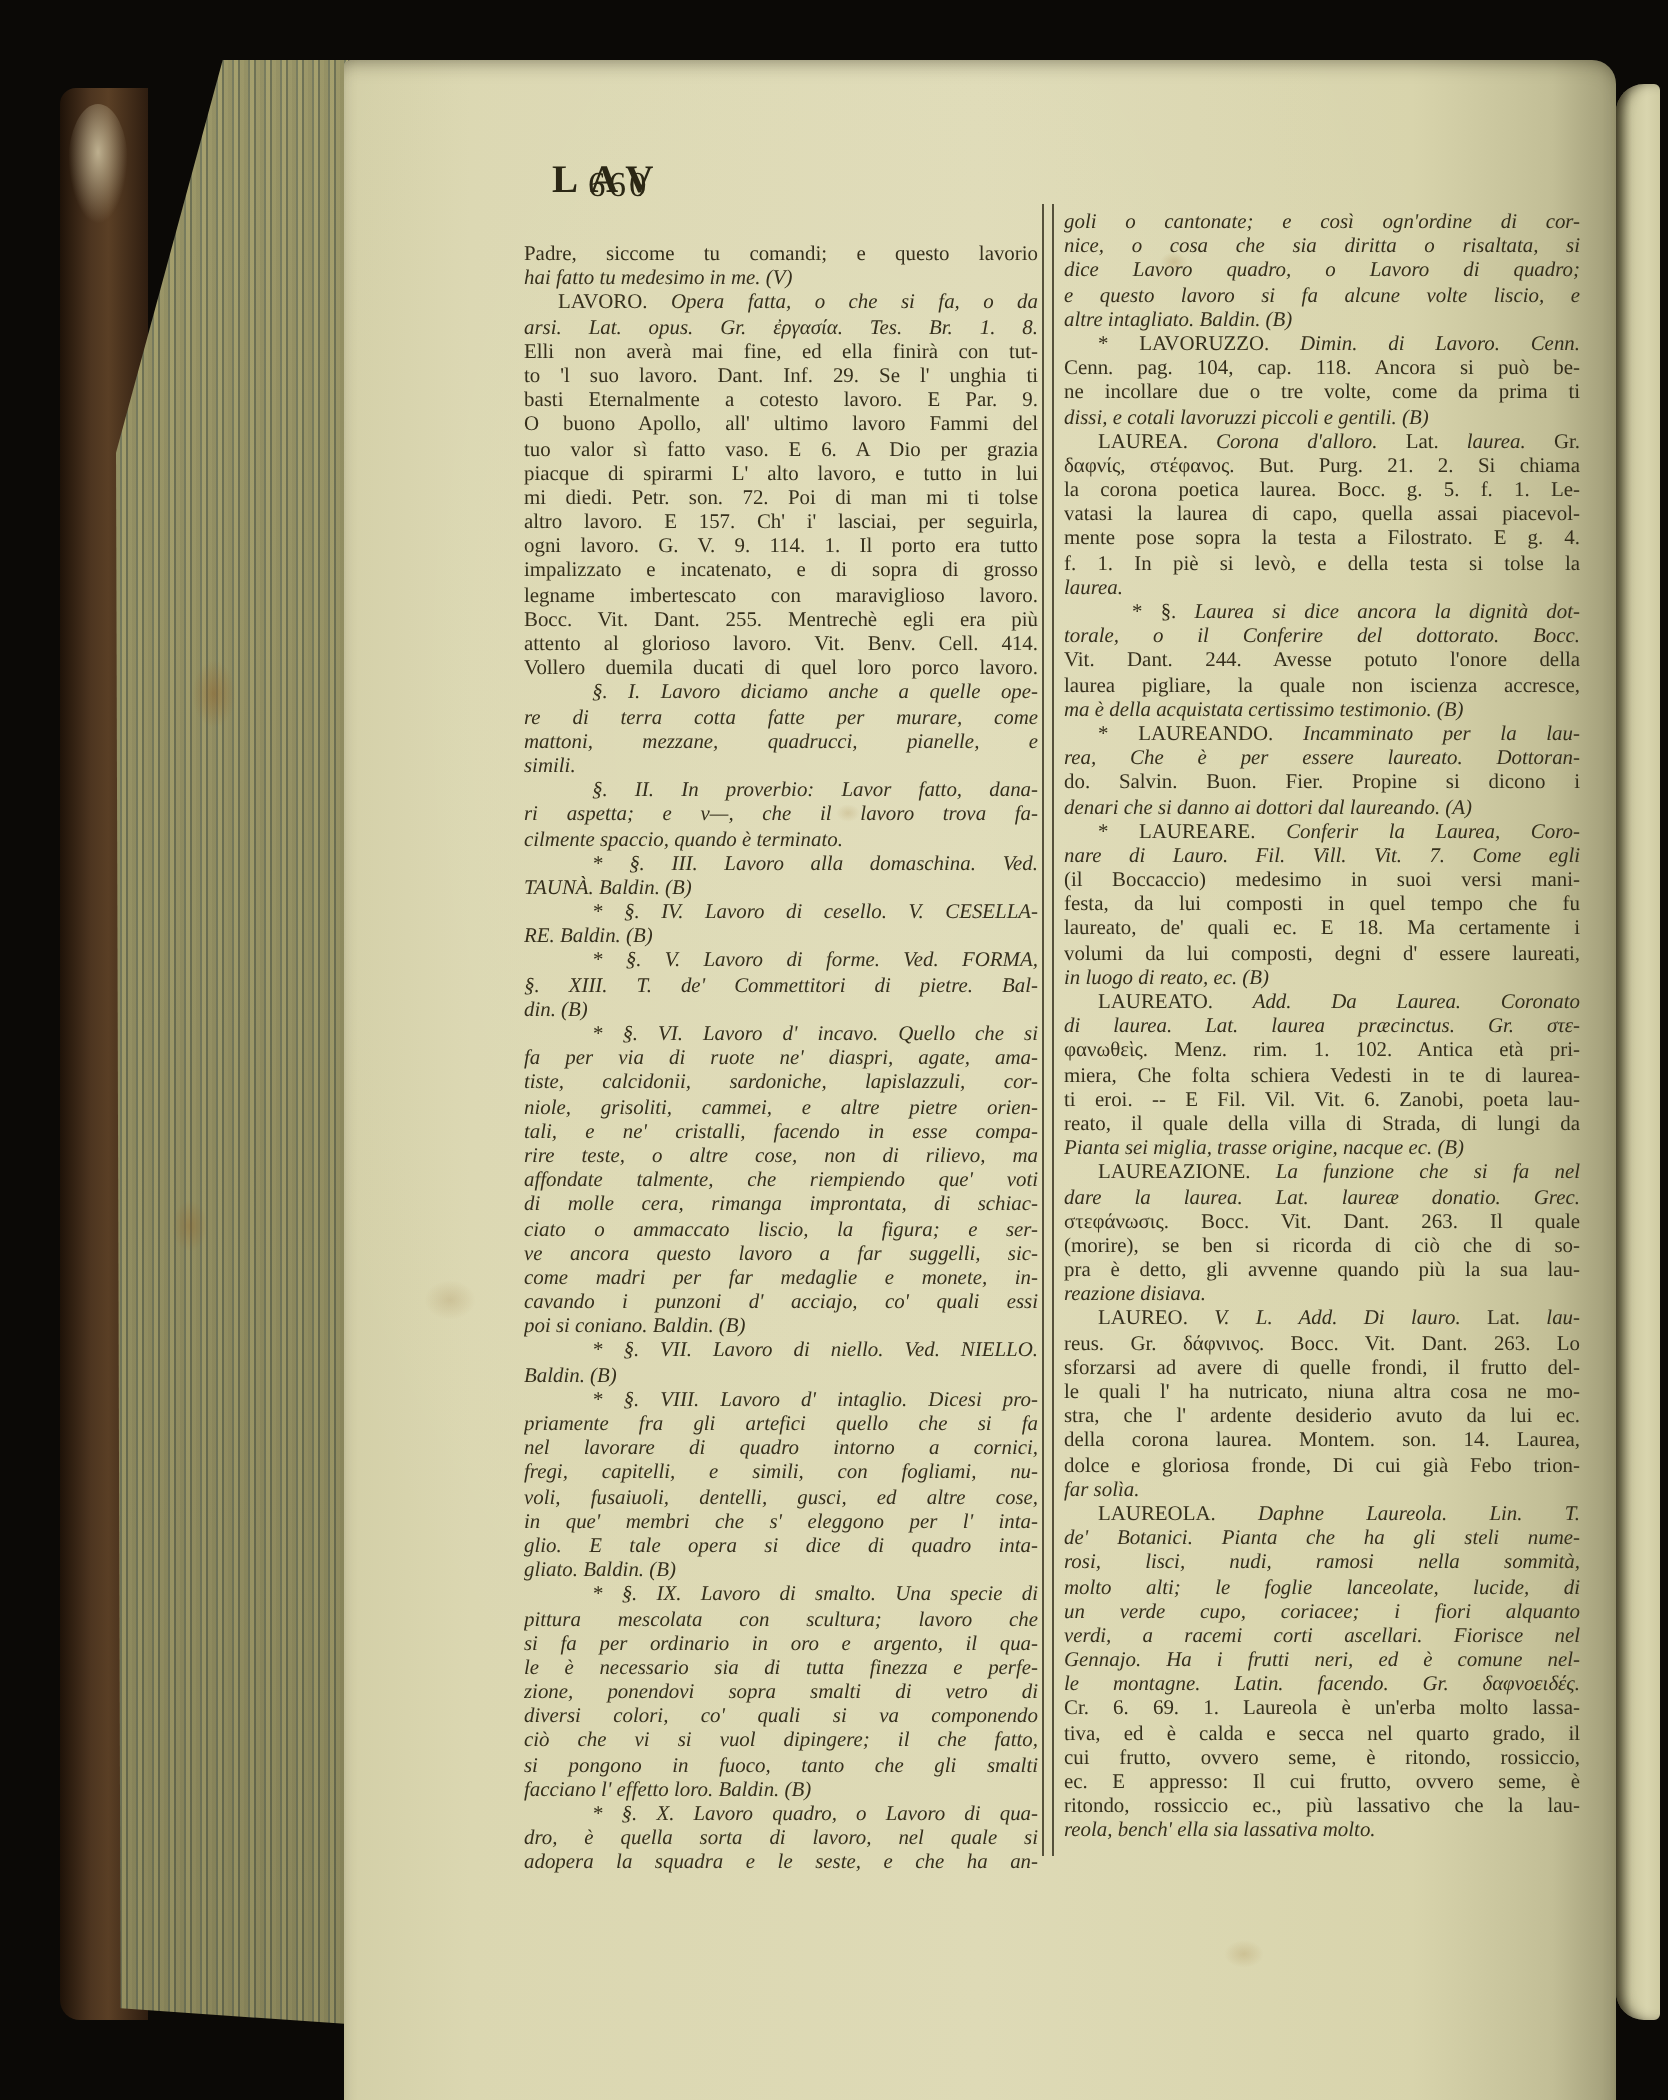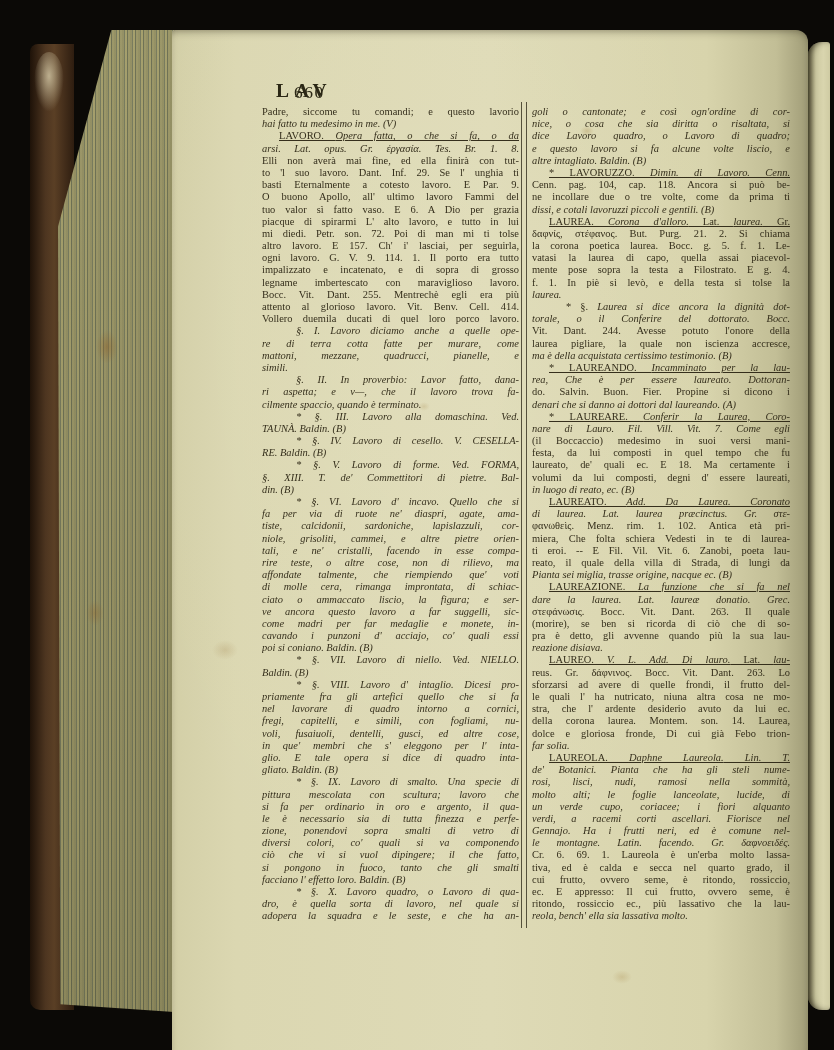--- a/index.html
+++ b/index.html
@@ -63,30 +63,30 @@
   .rhead.left{left:104px;}
   .rhead.right{left:372px;width:258px;}
   .divider{
     position:absolute;left:349px;top:72px;width:4px;height:826px;
     border-left:1.4px solid rgba(50,45,28,.8);
     border-right:1.4px solid rgba(50,45,28,.8);
   }
   .col{
     position:absolute;top:76px;overflow:hidden;
   }
-  .col.left{left:90px;width:257px;}
+  .col.left{left:90px;width:257px;margin-top:16px;}
   .col.right{left:360px;width:258px;}
   .ln{
     height:12.2px;line-height:12.3px;font-size:10.45px;
     color:rgba(44,38,20,.95);
     text-align:justify;text-align-last:justify;
     white-space:nowrap;overflow:visible;
   }
   .ln.end{text-align-last:left;font-style:italic;}
-  .ln.ind1{text-indent:17px;text-decoration:underline;}
+  .ln.ind1{text-indent:17px;}
   .ln.ind2{text-indent:34px;}
   .it{font-style:italic;}
   
   .stain{position:absolute;border-radius:50%;pointer-events:none;}
   .stain.s1{left:408px;top:96px;width:14px;height:10px;
     background:radial-gradient(ellipse,rgba(150,110,40,.25),rgba(150,110,40,0) 70%);}
   .stain.s2{left:40px;top:610px;width:26px;height:20px;
     background:radial-gradient(ellipse,rgba(140,100,40,.18),rgba(140,100,40,0) 70%);}
   .stain.s3{left:440px;top:940px;width:20px;height:14px;
     background:radial-gradient(ellipse,rgba(150,110,40,.20),rgba(150,110,40,0) 70%);}

